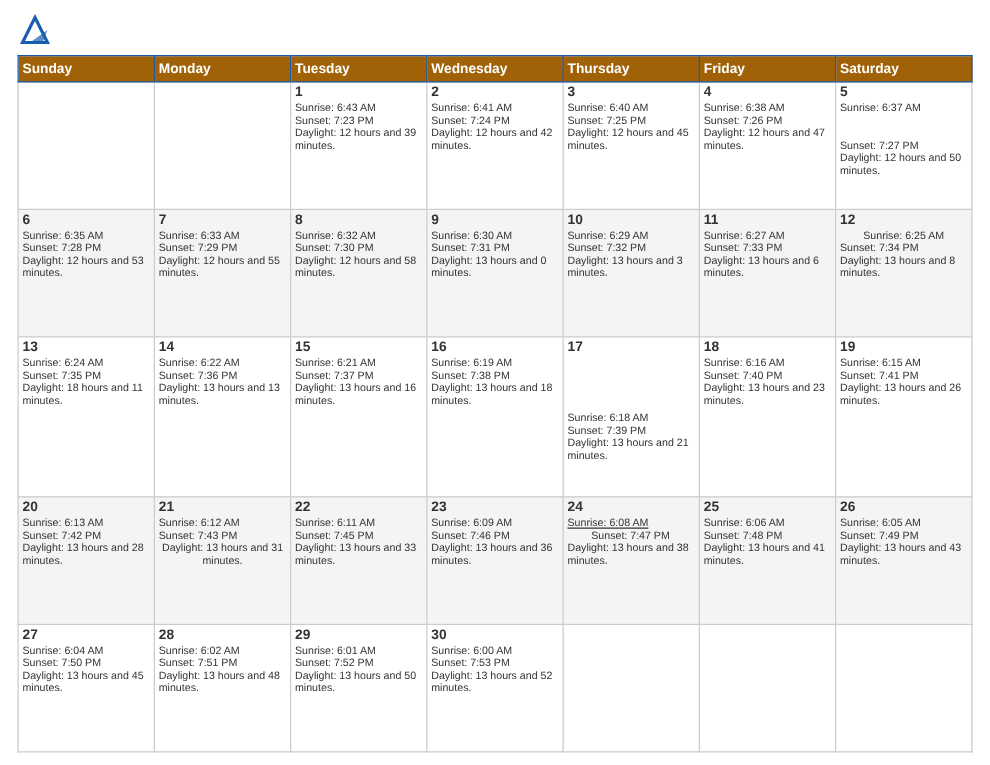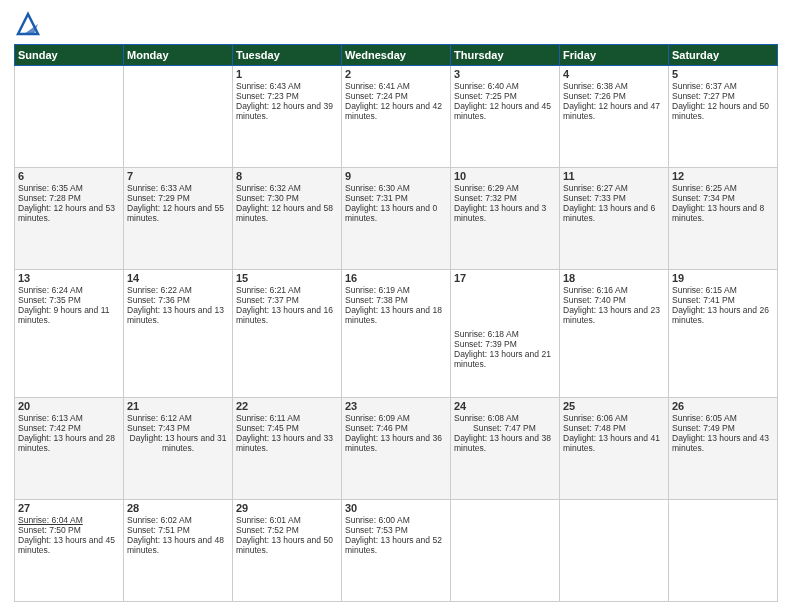--- a/index.html
+++ b/index.html
@@ -60,21 +60,21 @@
       color: #555;
     }
     .calendar {
       flex: 1;
       border: 1px solid #ccc;
       border-collapse: collapse;
       width: 100%;
       table-layout: fixed;
     }
     .calendar th {
-      background: #14532d;
+      background: #a16207;
       color: #fff;
       font-size: 11px;
       font-weight: bold;
       padding: 4px 3px;
       text-align: left;
       border: 1px solid #1a5cb0;
     }
     .calendar td {
       border: 1px solid #ccc;
       vertical-align: top;
@@ -156,21 +156,21 @@
           </td>
           <td>
             <span class="day-num">4</span>
             <span style="display: block;">Sunrise: 6:38 AM</span>
             <span style="display: block;">Sunset: 7:26 PM</span>
             <span style="display: block;">Daylight: 12 hours and 47 minutes.</span>
           </td>
           <td>
             <span class="day-num">5</span>
             <span style="display: block;">Sunrise: 6:37 AM</span>
-            <span style="display: block;">Sunset: 7:27 PM</span>
+            <span style="display: block; margin-top: 20px;">Sunset: 7:27 PM</span>
             <span style="display: block;">Daylight: 12 hours and 50 minutes.</span>
           </td>
         </tr>
         <tr class="row-shaded">
           <td>
             <span class="day-num">6</span>
             <span style="display: block;">Sunrise: 6:35 AM</span>
             <span style="display: block;">Sunset: 7:28 PM</span>
             <span style="display: block;">Daylight: 12 hours and 53 minutes.</span>
           </td>
@@ -199,31 +199,31 @@
             <span style="display: block;">Daylight: 13 hours and 3 minutes.</span>
           </td>
           <td>
             <span class="day-num">11</span>
             <span style="display: block;">Sunrise: 6:27 AM</span>
             <span style="display: block;">Sunset: 7:33 PM</span>
             <span style="display: block;">Daylight: 13 hours and 6 minutes.</span>
           </td>
           <td>
             <span class="day-num">12</span>
-            <span style="display: block;">Sunrise: 6:25 AM</span>
+            <span style="display: block; text-align: center;">Sunrise: 6:25 AM</span>
             <span style="display: block;">Sunset: 7:34 PM</span>
             <span style="display: block;">Daylight: 13 hours and 8 minutes.</span>
           </td>
         </tr>
         <tr class="row-white">
           <td>
             <span class="day-num">13</span>
             <span style="display: block;">Sunrise: 6:24 AM</span>
             <span style="display: block;">Sunset: 7:35 PM</span>
-            <span style="display: block;">Daylight: 9 hours and 11 minutes.</span>
+            <span style="display: block;">Daylight: 18 hours and 11 minutes.</span>
           </td>
           <td>
             <span class="day-num">14</span>
             <span style="display: block;">Sunrise: 6:22 AM</span>
             <span style="display: block;">Sunset: 7:36 PM</span>
             <span style="display: block;">Daylight: 13 hours and 13 minutes.</span>
           </td>
           <td>
             <span class="day-num">15</span>
             <span style="display: block;">Sunrise: 6:21 AM</span>
@@ -275,41 +275,41 @@
             <span style="display: block;">Daylight: 13 hours and 33 minutes.</span>
           </td>
           <td>
             <span class="day-num">23</span>
             <span style="display: block;">Sunrise: 6:09 AM</span>
             <span style="display: block;">Sunset: 7:46 PM</span>
             <span style="display: block;">Daylight: 13 hours and 36 minutes.</span>
           </td>
           <td>
             <span class="day-num">24</span>
-            <span style="display: block;">Sunrise: 6:08 AM</span>
+            <span style="display: block; text-decoration: underline;">Sunrise: 6:08 AM</span>
             <span style="display: block; margin-left: 19px;">Sunset: 7:47 PM</span>
             <span style="display: block;">Daylight: 13 hours and 38 minutes.</span>
           </td>
           <td>
             <span class="day-num">25</span>
             <span style="display: block;">Sunrise: 6:06 AM</span>
             <span style="display: block;">Sunset: 7:48 PM</span>
             <span style="display: block;">Daylight: 13 hours and 41 minutes.</span>
           </td>
           <td>
             <span class="day-num">26</span>
             <span style="display: block;">Sunrise: 6:05 AM</span>
             <span style="display: block;">Sunset: 7:49 PM</span>
             <span style="display: block;">Daylight: 13 hours and 43 minutes.</span>
           </td>
         </tr>
         <tr class="row-white">
           <td>
             <span class="day-num">27</span>
-            <span style="display: block; text-decoration: underline;">Sunrise: 6:04 AM</span>
+            <span style="display: block;">Sunrise: 6:04 AM</span>
             <span style="display: block;">Sunset: 7:50 PM</span>
             <span style="display: block;">Daylight: 13 hours and 45 minutes.</span>
           </td>
           <td>
             <span class="day-num">28</span>
             <span style="display: block;">Sunrise: 6:02 AM</span>
             <span style="display: block;">Sunset: 7:51 PM</span>
             <span style="display: block;">Daylight: 13 hours and 48 minutes.</span>
           </td>
           <td>

